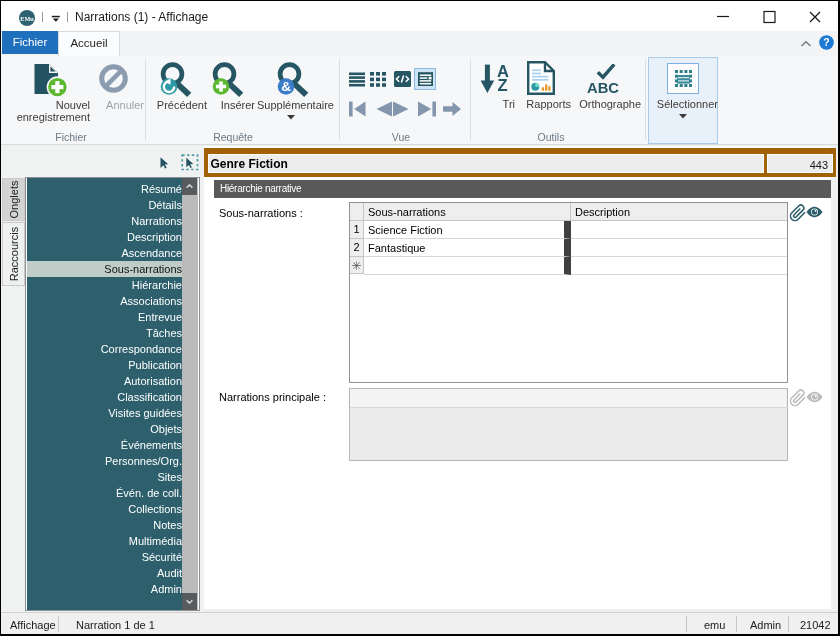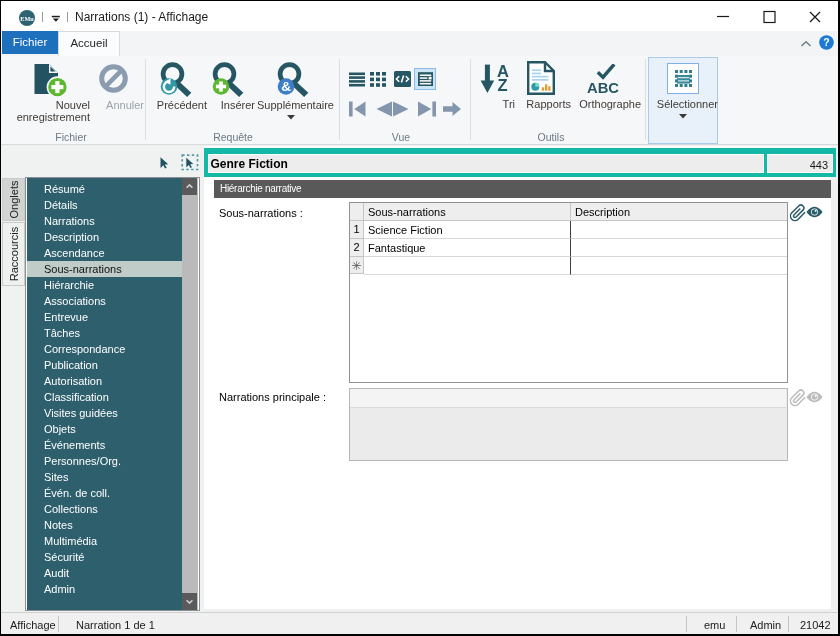--- a/index.html
+++ b/index.html
@@ -23,37 +23,37 @@
   
   #ribbon{left:1px;top:56px;width:837px;height:89px;background:#f6f7f8;border-bottom:1px solid #d8dbdd;}
   .rsep{position:absolute;top:3px;width:1px;height:81px;background:#dcdfe1;}
   .rlabel{position:absolute;top:75px;font-size:10.5px;color:#6c7a85;text-align:center;}
   .rbtn-label{position:absolute;font-size:11px;color:#403a36;text-align:right;white-space:nowrap;}
   
   #sidebar{left:1px;top:146px;width:203px;height:466px;background:#f0f1f1;}
   .vtab{position:absolute;left:1px;width:23px;border:1px solid #c9c9c9;overflow:hidden;}
   #list-box{position:absolute;left:24px;top:30.5px;width:175px;height:434px;background:#fff;border:1px solid #898f94;}
   #list-inner{position:absolute;left:1px;top:0.5px;width:155px;height:431.5px;background:#2d5f6d;overflow:hidden;}
-  .li{height:16px;line-height:16.2px;font-size:11px;color:#fff;padding-left:17px;white-space:nowrap;}
+  .li{height:16px;line-height:16.2px;font-size:11px;color:#fff;padding-left:8px;white-space:nowrap;text-align:right;}
   .li.sel{background:#bfccc8;color:#101010;}
   #scrollbar{position:absolute;left:156px;top:0.5px;width:15.5px;height:431.5px;background:#b9bab9;}
   .sbtn{position:absolute;left:0;width:15px;height:17px;background:#595a5c;}
   
   #content{left:204px;top:146px;width:627px;height:463px;background:#fff;}
   #cstrip{left:831px;top:146px;width:6px;height:466px;background:#f0f0f0;}
-  #teal-band{position:absolute;left:0px;top:2px;width:632px;height:29px;background:#14b8a6;}
+  #teal-band{position:absolute;left:0px;top:2px;width:632px;height:29px;background:#a16207;}
   #gf-box{position:absolute;left:4px;top:6px;width:556px;height:19px;background:#ededed;border:1px solid #fff;}
   #gf-box span{position:absolute;left:1.5px;top:2px;font-size:12px;font-weight:bold;color:#000;}
   #num-box{position:absolute;left:563px;top:6px;width:66px;height:19px;background:#ededed;border:1px solid #fff;}
   #num-box span{position:absolute;right:4px;top:3.5px;font-size:11px;color:#1a1a1a;}
   #hier-bar{position:absolute;left:10px;top:34px;width:617px;height:18px;background:#595959;color:#fff;font-size:10px;line-height:17.5px;padding-left:6px;letter-spacing:-0.3px;}
   .flabel{position:absolute;font-size:11px;color:#000;}
   #grid{position:absolute;left:145px;top:56px;width:439px;height:181px;border:1px solid #8f9394;background:#fff;}
   .g-h{position:absolute;background:#eeeeee;border-right:1px solid #c3c6c8;border-bottom:1px solid #c3c6c8;font-size:11px;color:#000;}
-  .g-c{position:absolute;background:#fff;border-right:1px solid #404040;border-bottom:1px solid #d6d9da;font-size:11px;color:#000;}
+  .g-c{position:absolute;background:#fff;border-right:7px solid #404040;border-bottom:1px solid #d6d9da;font-size:11px;color:#000;}
   #gray-box{position:absolute;left:145px;top:242px;width:439px;height:73px;background:#ebebeb;border:1px solid #b5b8b9;}
   #gray-box .row1{position:absolute;left:0;top:0;width:436px;height:19px;background:#f4f4f4;border-bottom:1px solid #d9d9d9;}
   
   #statusbar{left:1px;top:612px;width:837px;height:22px;background:#f0f0f0;border-top:1px solid #d0d0d0;font-size:11px;color:#1b1b1b;}
   .ssep{position:absolute;top:3px;width:1px;height:16px;background:#c6c6c6;}
 </style>
 </head>
 <body>
   <div class="abs" id="titlebar">
     <svg class="abs" style="left:18px;top:9px" width="16" height="16" viewBox="0 0 16 16">

